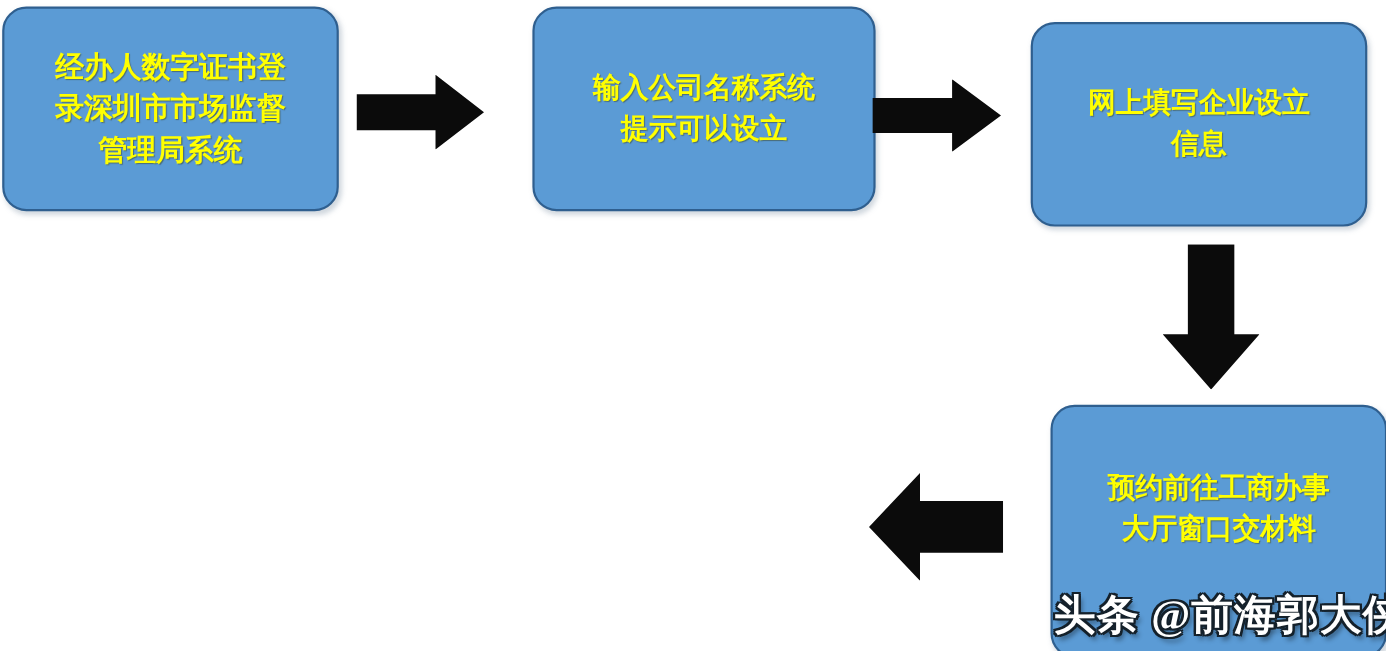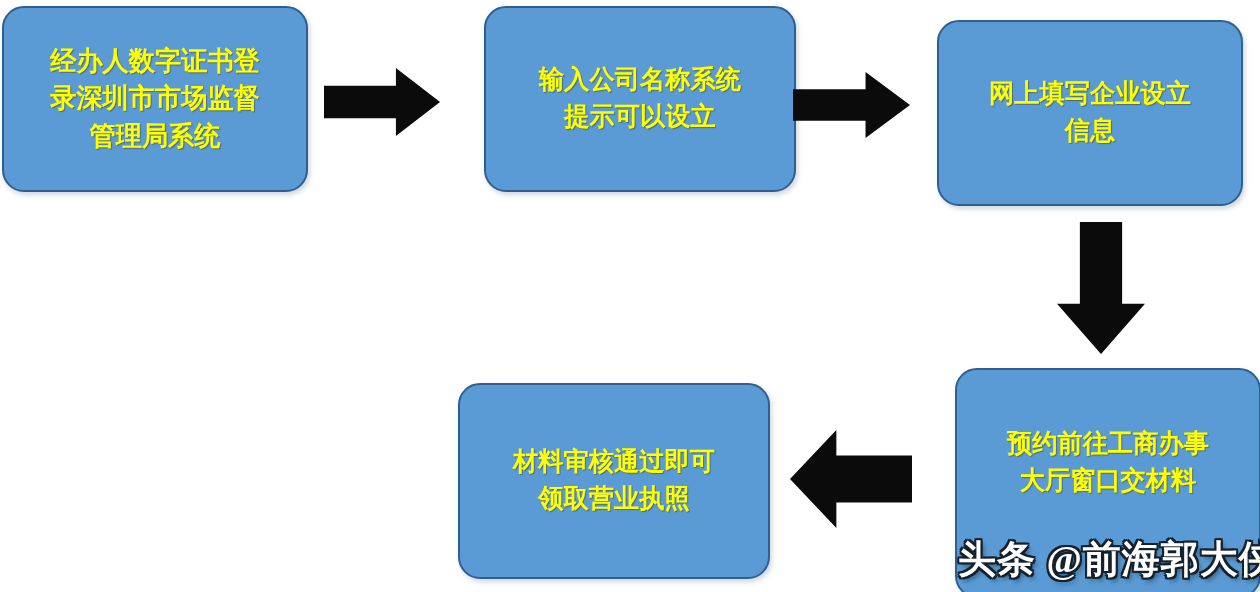--- a/index.html
+++ b/index.html
@@ -114,20 +114,16 @@
 
   <div class="arrow arrow-down" id="arrow-3"></div>
 
   <div class="node" id="node-4">
     <span class="node-label">预约前往工商办事
 大厅窗口交材料</span>
   </div>
 
   <div class="arrow arrow-left" id="arrow-4"></div>
 
-  <div class="node" id="node-5">
-    <span class="node-label">材料审核通过即可
-领取营业执照</span>
-  </div>
 
   <div id="watermark">头条 @前海郭大侠</div>
 
 </div>
 
 </body></html>

